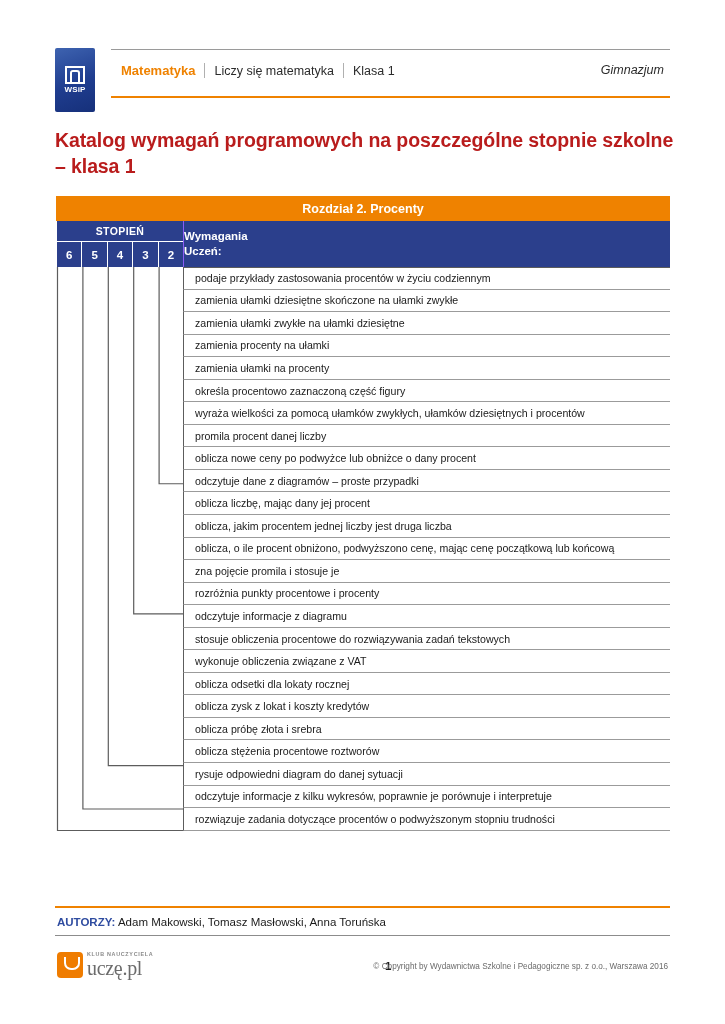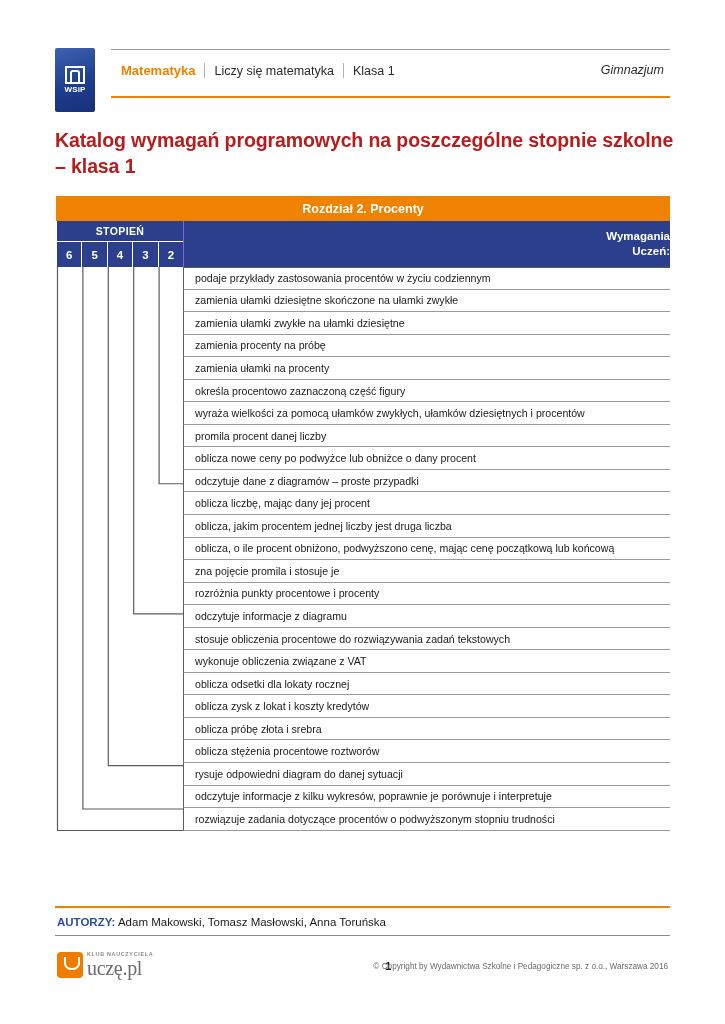--- a/index.html
+++ b/index.html
@@ -114,21 +114,21 @@
   .head-grades .nums { flex: 1; display: flex; }
   .head-grades .nums .n {
     flex: 1; color: #ffffff; font-weight: bold; font-size: 11.5px;
     display: flex; align-items: center; justify-content: center;
     border-right: 1px solid #ffffff;
   }
   .head-grades .nums .n:last-child { border-right: none; }
   .head-req {
     flex: 1; background: #2b3f8c; color: #ffffff;
     display: flex; flex-direction: column;
-    align-items: flex-end; justify-content: center;
+    align-items: flex-start; justify-content: center;
     font-weight: bold; font-size: 11.5px; line-height: 1.3;
   }
 
   
   .body-wrap { position: relative; }
   .brackets {
     position: absolute; left: 0; top: 0;
     width: 127px; height: 100%;
     pointer-events: none;
   }
@@ -242,21 +242,21 @@
           <path d="M 1.5 0 L 1.5 586.3000000000001 L 127 586.3000000000001" fill="none" stroke="#5c5c5c" stroke-width="1.2"></path>
           <path d="M 26.9 0 L 26.9 563.75 L 127 563.75" fill="none" stroke="#5c5c5c" stroke-width="1.2"></path>
           <path d="M 52.3 0 L 52.3 518.65 L 127 518.65" fill="none" stroke="#5c5c5c" stroke-width="1.2"></path>
           <path d="M 77.69999999999999 0 L 77.69999999999999 360.8 L 127 360.8" fill="none" stroke="#5c5c5c" stroke-width="1.2"></path>
           <path d="M 103.1 0 L 103.1 225.5 L 127 225.5" fill="none" stroke="#5c5c5c" stroke-width="1.2"></path>
         </svg>
       <div class="rows" id="rows">
           <div class="row">podaje przykłady zastosowania procentów w życiu codziennym</div>
           <div class="row">zamienia ułamki dziesiętne skończone na ułamki zwykłe</div>
           <div class="row">zamienia ułamki zwykłe na ułamki dziesiętne</div>
-          <div class="row">zamienia procenty na próbę</div>
+          <div class="row">zamienia procenty na ułamki</div>
           <div class="row">zamienia ułamki na procenty</div>
           <div class="row">określa procentowo zaznaczoną część figury</div>
           <div class="row">wyraża wielkości za pomocą ułamków zwykłych, ułamków dziesiętnych i procentów</div>
           <div class="row">promila procent danej liczby</div>
           <div class="row">oblicza nowe ceny po podwyżce lub obniżce o dany procent</div>
           <div class="row">odczytuje dane z diagramów – proste przypadki</div>
           <div class="row">oblicza liczbę, mając dany jej procent</div>
           <div class="row">oblicza, jakim procentem jednej liczby jest druga liczba</div>
           <div class="row">oblicza, o ile procent obniżono, podwyższono cenę, mając cenę początkową lub końcową</div>
           <div class="row">zna pojęcie promila i stosuje je</div>

